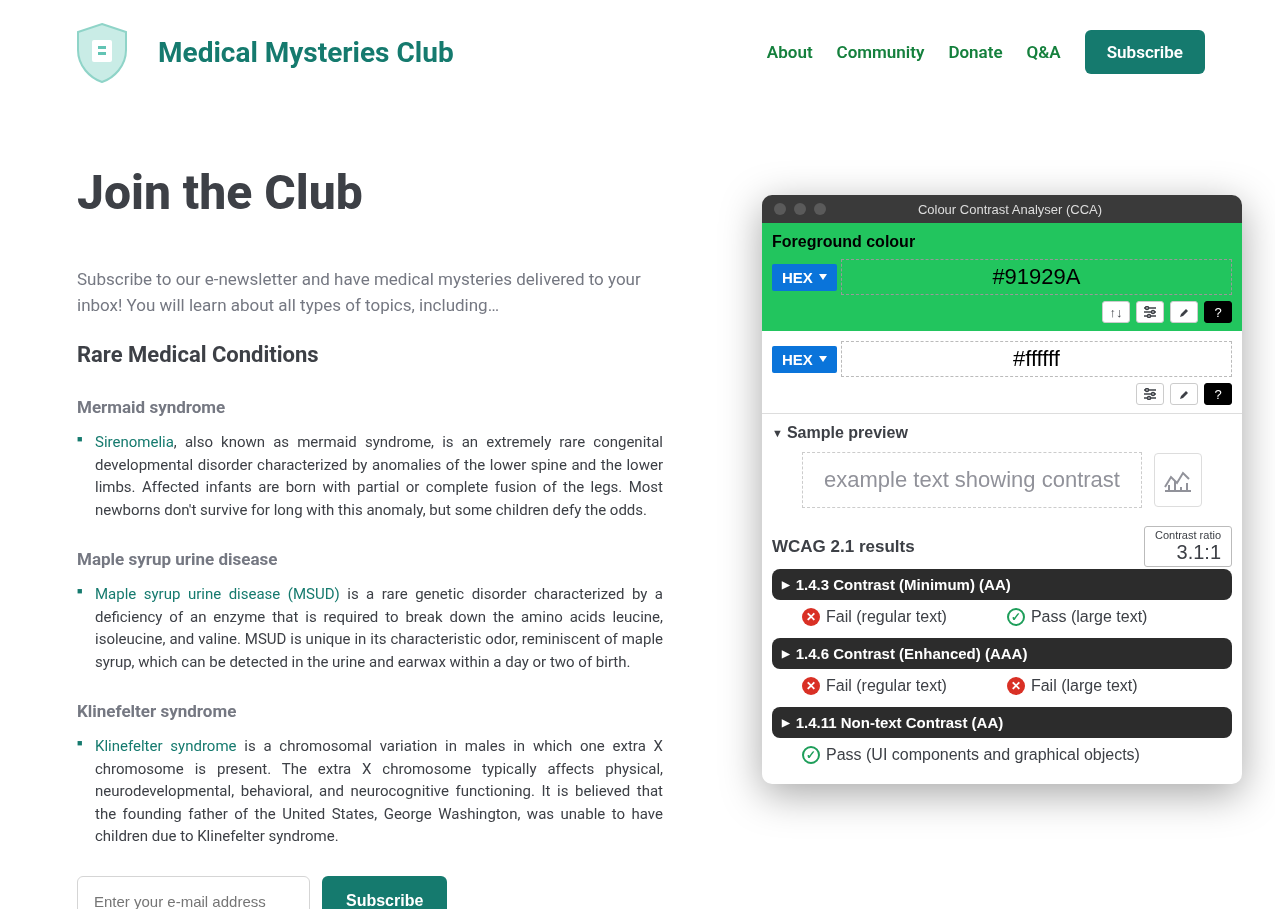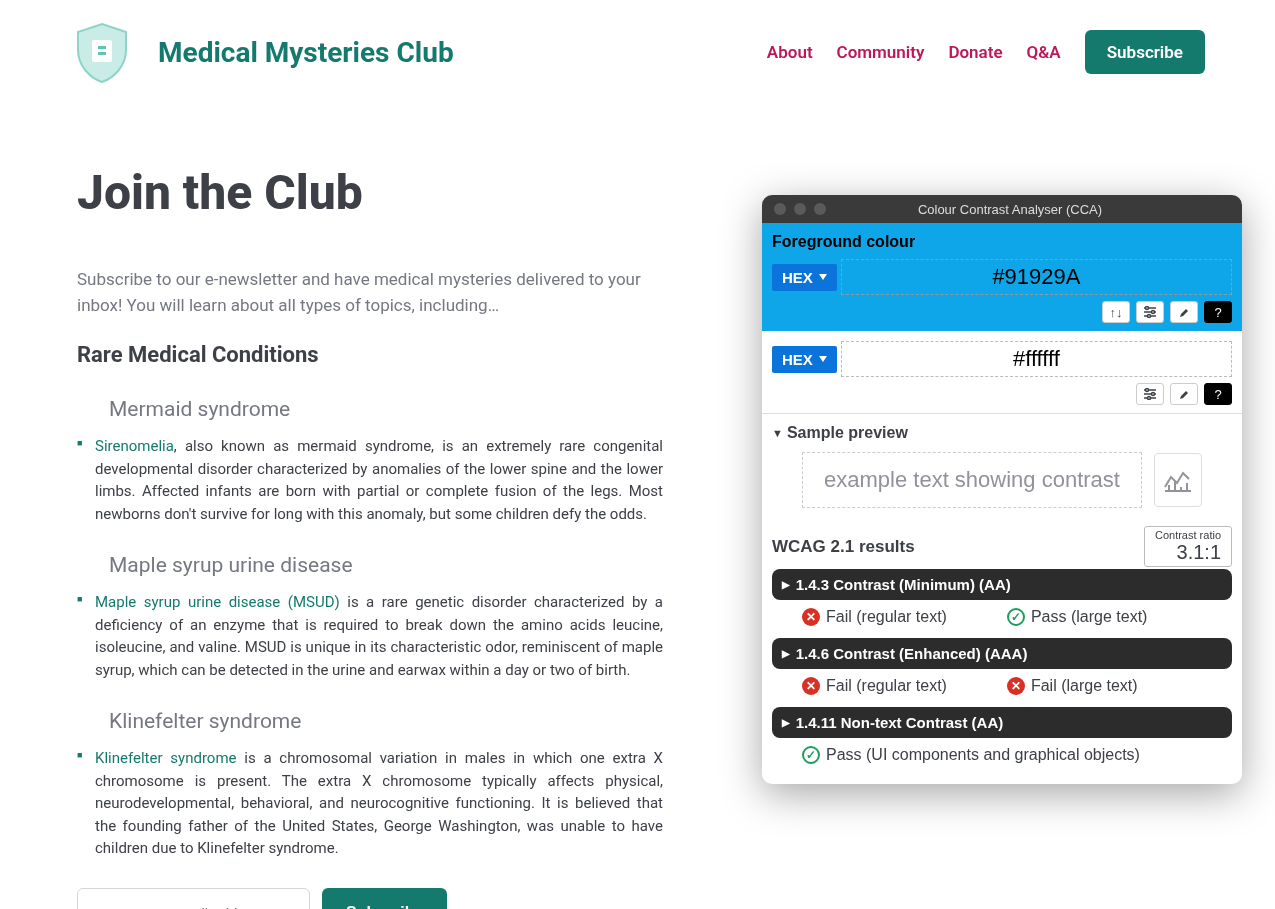--- a/index.html
+++ b/index.html
@@ -5,48 +5,48 @@
 * { margin: 0; padding: 0; box-sizing: border-box; }
 body { font-family: -apple-system, BlinkMacSystemFont, "Segoe UI", Roboto, sans-serif; background: #fff; color: #3d4046; width: 1275px; height: 909px; position: relative; overflow: hidden; }
 
 
 .header { display: flex; align-items: center; justify-content: space-between; padding: 20px 70px; }
 .brand { display: flex; align-items: center; gap: 24px; }
 .logo { width: 64px; height: 64px; position: relative; }
 .logo svg { width: 100%; height: 100%; }
 .brand-title { font-size: 28px; font-weight: 700; color: #157a6e; }
 .nav { display: flex; align-items: center; gap: 24px; }
-.nav-link { font-size: 17px; font-weight: 600; color: #be185d; cursor: pointer; }
+.nav-link { font-size: 17px; font-weight: 600; color: #15803d; cursor: pointer; }
 .subscribe-btn { background: #157a6e; color: #fff; padding: 12px 22px; border-radius: 6px; font-size: 17px; font-weight: 600; cursor: pointer; }
 
 
 .main { padding: 60px 77px 0 77px; max-width: 740px; }
 .main h1 { font-size: 48px; font-weight: 800; color: #3d4046; margin-bottom: 46px; }
 .intro { font-size: 17px; color: #757882; line-height: 1.5; margin-bottom: 24px; }
 .main h2 { font-size: 22px; font-weight: 700; color: #3d4046; margin-bottom: 30px; }
-.main h3 { font-size: 21px; font-weight: 400; color: #757882; margin-bottom: 14px; margin-left: 32px; }
+.main h3 { font-size: 17px; font-weight: 700; color: #757882; margin-bottom: 14px; }
 .condition { margin-bottom: 28px; }
 .condition ul { list-style: none; padding-left: 18px; }
 .condition li { position: relative; font-size: 15px; color: #3d4046; line-height: 1.5; text-align: justify; }
 .condition li::before { content: "■"; position: absolute; left: -18px; top: 2px; color: #157a6e; font-size: 9px; }
 .link { color: #157a6e; cursor: pointer; }
 
 
 .form-row { display: flex; gap: 12px; margin-top: 24px; }
 .email-input { flex: 0 0 230px; border: 1px solid #d5d5d5; border-radius: 6px; padding: 16px 16px; font-size: 15px; color: #888; }
 .form-btn { background: #157a6e; color: #fff; border: none; border-radius: 6px; padding: 16px 24px; font-size: 16px; font-weight: 600; cursor: pointer; }
 
 
 .cca { position: absolute; top: 195px; left: 762px; width: 480px; background: #fff; border-radius: 10px; box-shadow: 0 10px 40px rgba(0,0,0,0.35); overflow: hidden; font-family: -apple-system, Helvetica, Arial, sans-serif; }
 .cca-titlebar { background: #3a3a3a; height: 28px; display: flex; align-items: center; position: relative; }
 .traffic { display: flex; gap: 8px; padding-left: 12px; }
 .dot { width: 12px; height: 12px; border-radius: 50%; background: #5a5a5a; }
 .cca-title { position: absolute; left: 16px; right: 0; text-align: center; font-size: 13px; color: #ddd; }
 
-.cca-section-fg { background: #0ea5e9; padding: 10px 10px 8px 10px; }
+.cca-section-fg { background: #22c55e; padding: 10px 10px 8px 10px; }
 .cca-section-bg { background: #fff; padding: 10px 10px 8px 10px; }
 .cca-label { font-weight: 700; font-size: 16px; color: #000; margin-bottom: 8px; display:flex; justify-content:space-between; align-items:center;}
 .bg-note { font-style: italic; font-weight: 400; }
 .cca-row { display: flex; gap: 4px; align-items: center; margin-bottom: 6px; }
 .hex-select { background: #0a74da; color: #fff; font-weight: 600; font-size: 15px; padding: 5px 10px; border: none; border-radius: 2px; display: flex; align-items: center; gap: 6px; }
 .hex-select::after { content: ""; border-left: 4px solid transparent; border-right: 4px solid transparent; border-top: 6px solid #fff; }
 .hex-input { flex: 1; border: 1px dashed #999; background: transparent; text-align: center; font-size: 22px; padding: 4px; font-family: inherit; }
 .cca-section-bg .hex-input { border: 1px dashed #bbb; }
 .cca-tools { display: flex; justify-content: flex-end; gap: 6px; }
 .tool-btn { width: 28px; height: 22px; background: #fff; border: 1px solid #ccc; border-radius: 3px; display: flex; align-items: center; justify-content: center; cursor: pointer; font-size: 13px; }

